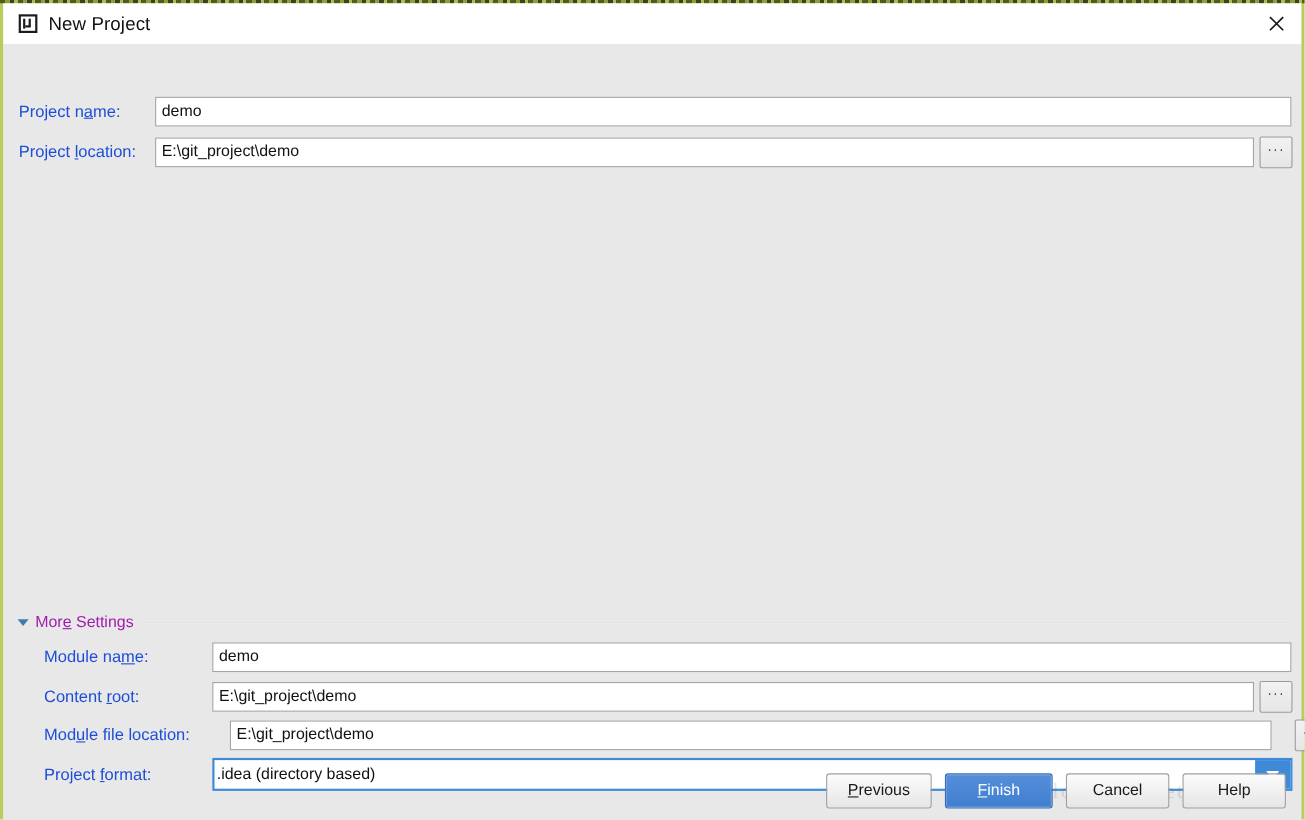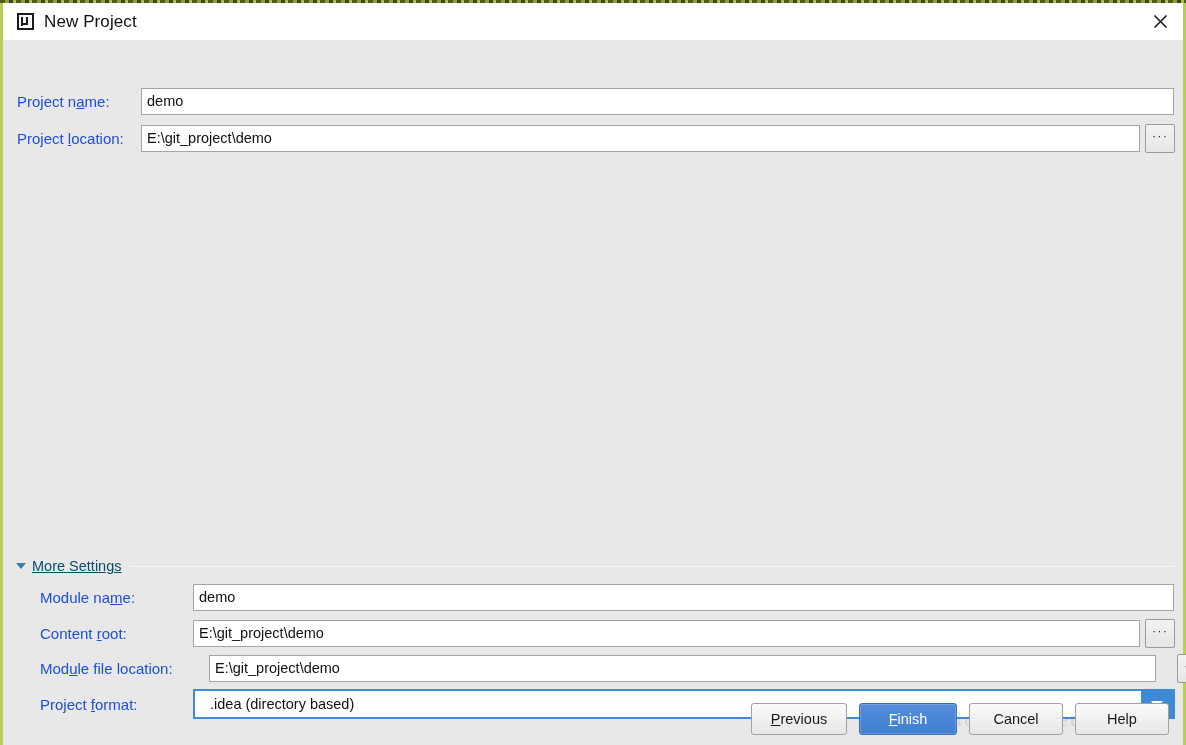--- a/index.html
+++ b/index.html
@@ -160,24 +160,23 @@
   #ms-triangle {
     width: 0; height: 0;
     border-left: 5px solid transparent;
     border-right: 5px solid transparent;
     border-top: 6px solid #3b7eab;
     margin-right: 6px;
     flex: 0 0 auto;
   }
   #ms-label {
     font-size: 14.5px;
-    color: #0c4a6e;
+    color: #a21caf;
     white-space: nowrap;
     margin-right: 9px;
-    text-decoration: underline;
   }
   #ms-line {
     flex: 1 1 auto;
     height: 1px;
     background: #bfbfbf;
     border-bottom: 1px solid #f7f7f7;
   }
 
   
   #row-module-name { left: 37px; top: 544px; }
@@ -200,21 +199,21 @@
   .combo {
     position: relative;
     width: 982px; height: 30px;
     border: 2px solid #3f8ad6;
     background: #ffffff;
     display: flex;
     align-items: center;
   }
   .combo .combo-value {
     flex: 1 1 auto;
-    padding-left: 15px;
+    padding-left: 2px;
     font-size: 14.5px;
     color: #111;
     white-space: nowrap;
     overflow: hidden;
   }
   .combo .combo-arrow {
     width: 32px; height: 26px;
     background: #3f8ad6;
     display: flex; align-items: center; justify-content: center;
     cursor: pointer;

